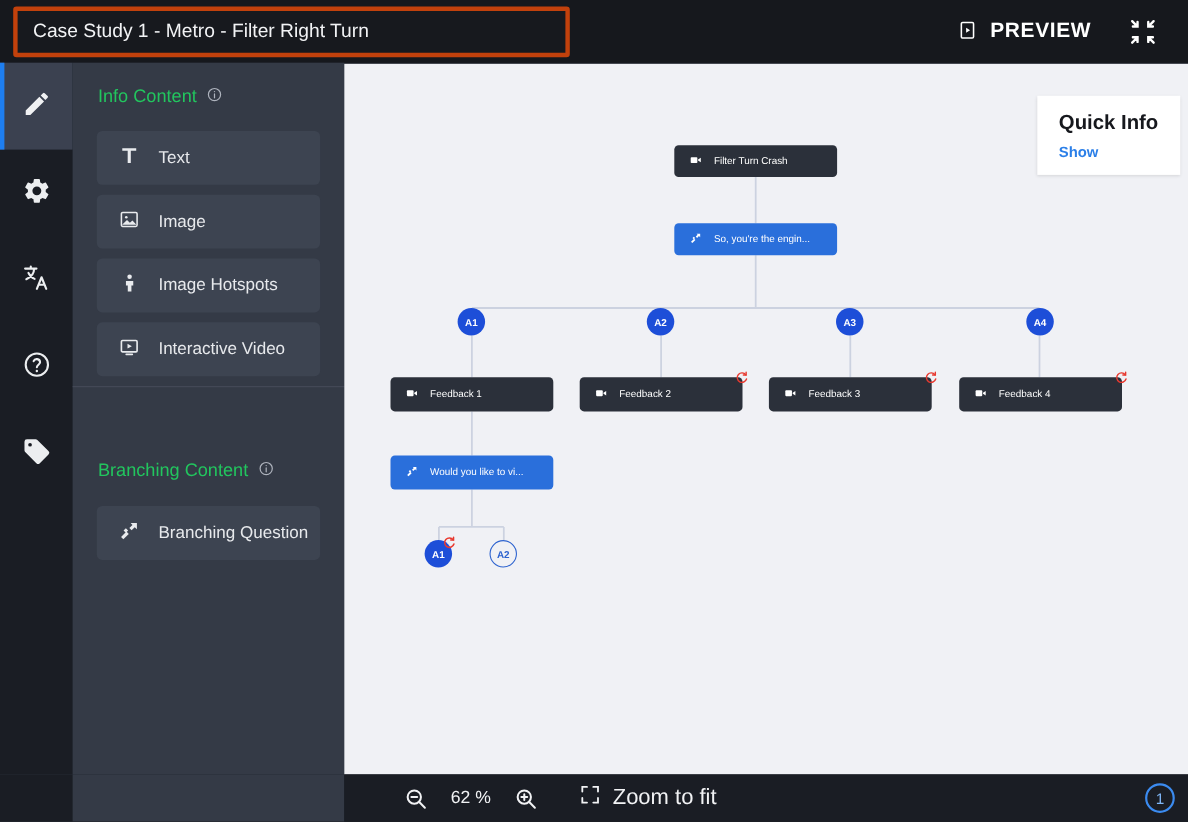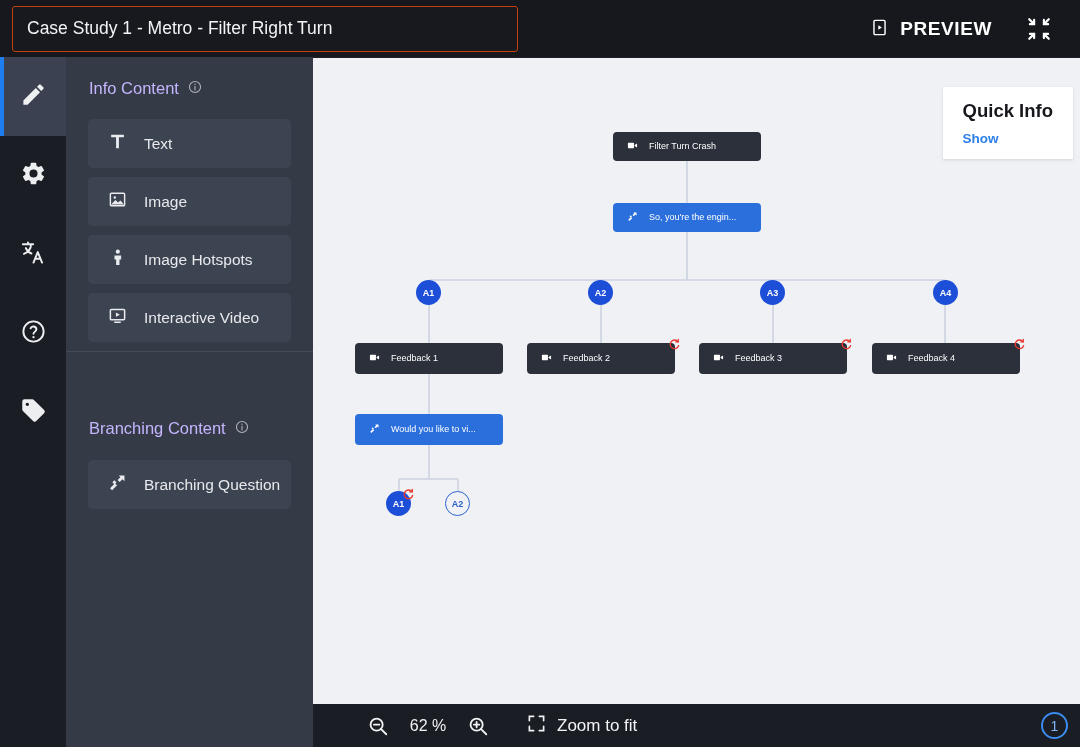--- a/index.html
+++ b/index.html
@@ -28,21 +28,21 @@
     width: 1080px; height: 57px;
     background: #16181d;
     display: flex;
     align-items: center;
   }
   .title-input {
     margin-left: 12px;
     width: 506px;
     height: 46px;
     background: #17191e;
-    border: 1px solid #c2410c;
+    border: 4px solid #c2410c;
     border-radius: 3px;
     color: #f2f3f5;
     font-size: 17.5px;
     font-family: "Liberation Sans", sans-serif;
     padding: 0 14px;
     box-sizing: border-box;
     outline: none;
   }
   .header-spacer { flex: 1; }
   .preview-btn {
@@ -118,21 +118,21 @@
     width: 247px;
     height: 647px;
     background: #343a46;
     box-sizing: border-box;
   }
   .panel-section { padding: 0 22px; }
   .panel-heading {
     display: flex;
     align-items: center;
     gap: 9px;
-    color: #c4b5fd;
+    color: #22c55e;
     font-size: 16.5px;
     height: 62px;
     padding-left: 1px;
   }
   .panel-heading.second { height: 86px; align-items: flex-end; padding-bottom: 22px;}
   .tile {
     height: 49px;
     background: #3d4451;
     border-radius: 5px;
     display: flex;
@@ -247,21 +247,21 @@
     min-width: 46px;
     text-align: center;
     color: #f1f2f4;
   }
   .zoom-fit {
     display: flex;
     align-items: center;
     gap: 11px;
     margin-left: 38px;
     cursor: pointer;
-    font-size: 17px;
+    font-size: 20px;
     color: #f1f2f4;
   }
   .page-badge {
     position: absolute;
     right: 12px;
     width: 27px; height: 27px;
     border-radius: 50%;
     border: 2px solid #3b8bf0;
     color: #7fb6f5;
     display: flex;

